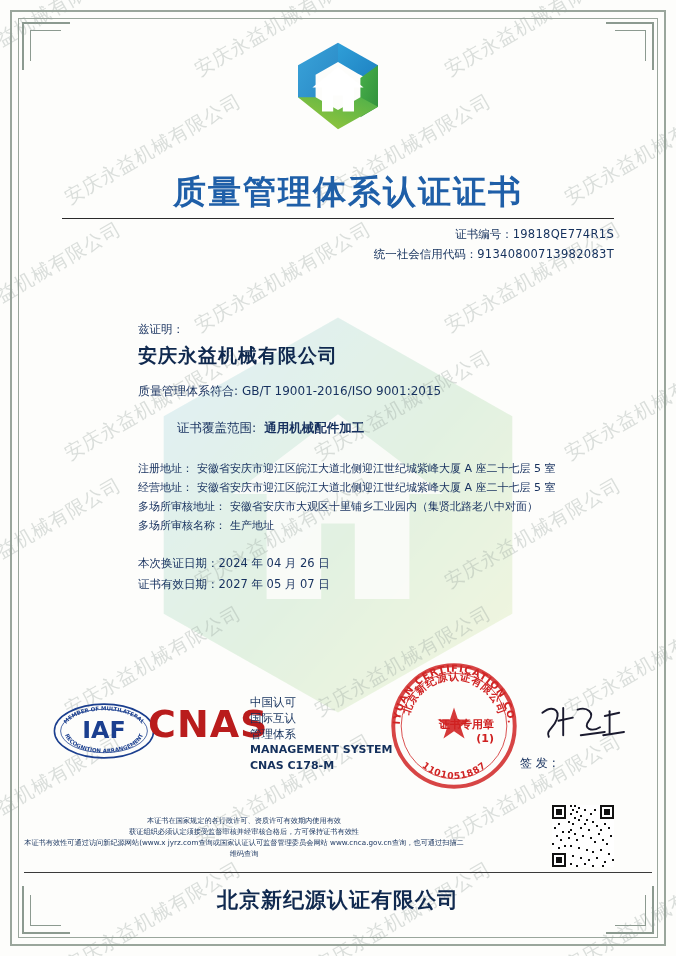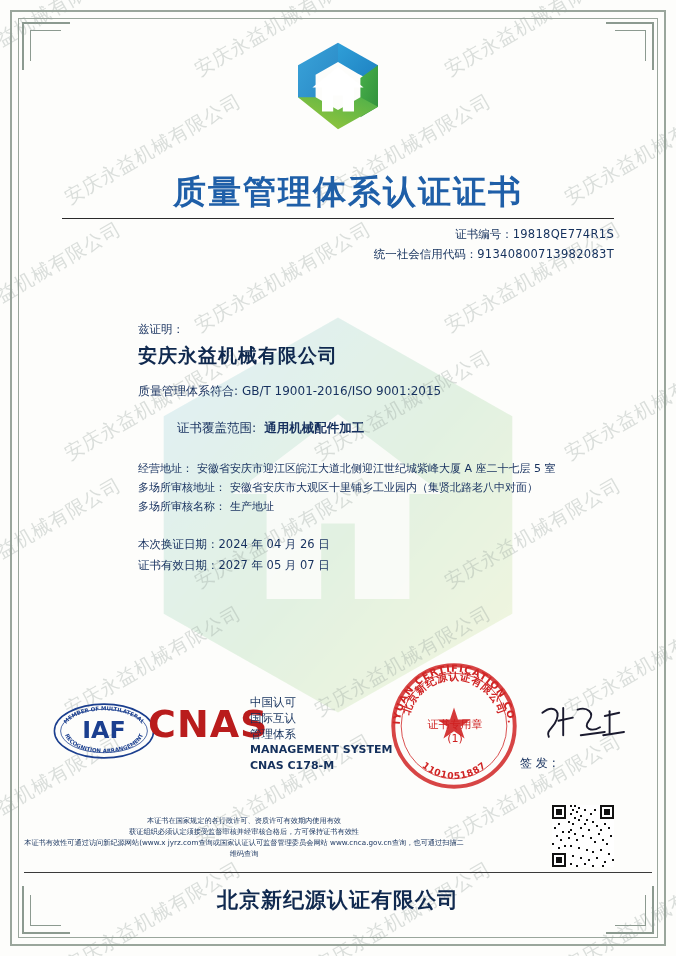--- a/index.html
+++ b/index.html
@@ -213,24 +213,24 @@
     left: 388px;
     top: 660px;
     width: 132px;
     height: 132px;
   }
   .seal-sub {
     position: absolute;
     left: 416px;
     top: 718px;
     width: 78px;
-    text-align: center;
+    text-align: right;
     color: #cf2020;
     font-size: 11px;
-    font-weight: normal;
+    font-weight: bold;
     font-family: "DejaVu Sans", "Liberation Sans", sans-serif;
     line-height: 14px;
   }
 
   
   .sig-label {
     position: absolute;
     left: 520px;
     top: 755px;
     font-size: 12px;
@@ -367,20 +367,23 @@
       <div class="company">安庆永益机械有限公司</div>
       <div class="std-line">
         <span>质量管理体系符合:</span>
         <span>GB/T 19001-2016/ISO 9001:2015</span>
       </div>
       <div class="scope-line">
         <span class="scope-label">证书覆盖范围:</span><span class="scope-val">通用机械配件加工</span>
       </div>
 
       <div class="addr-block">
+        <div>
+          <span class="lbl">注册地址：</span><span class="v">安徽省安庆市迎江区皖江大道北侧迎江世纪城紫峰大厦 A 座二十七层 5 室</span>
+        </div>
         <div>
           <span class="lbl">经营地址：</span><span class="v">安徽省安庆市迎江区皖江大道北侧迎江世纪城紫峰大厦 A 座二十七层 5 室</span>
         </div>
         <div>
           <span class="lbl">多场所审核地址：</span><span class="v">安徽省安庆市大观区十里铺乡工业园内（集贤北路老八中对面）</span>
         </div>
         <div>
           <span class="lbl">多场所审核名称：</span><span class="v">生产地址</span>
         </div>
       </div>

